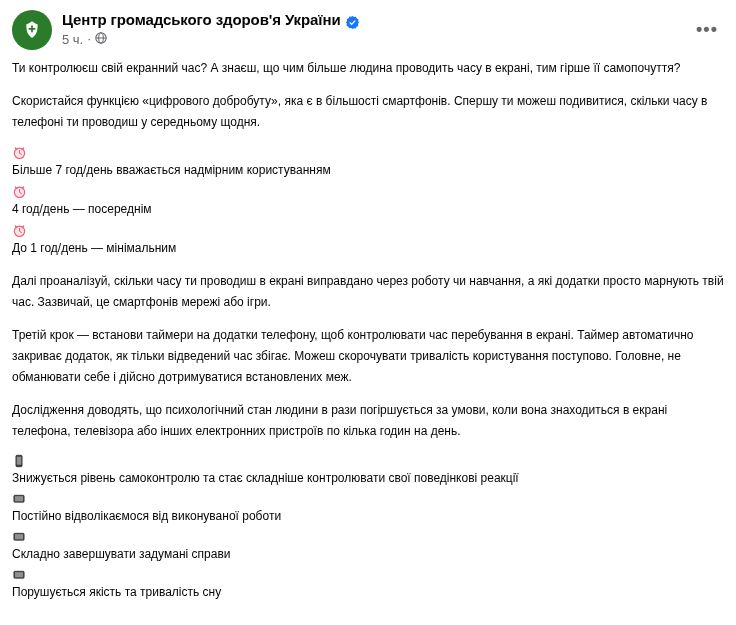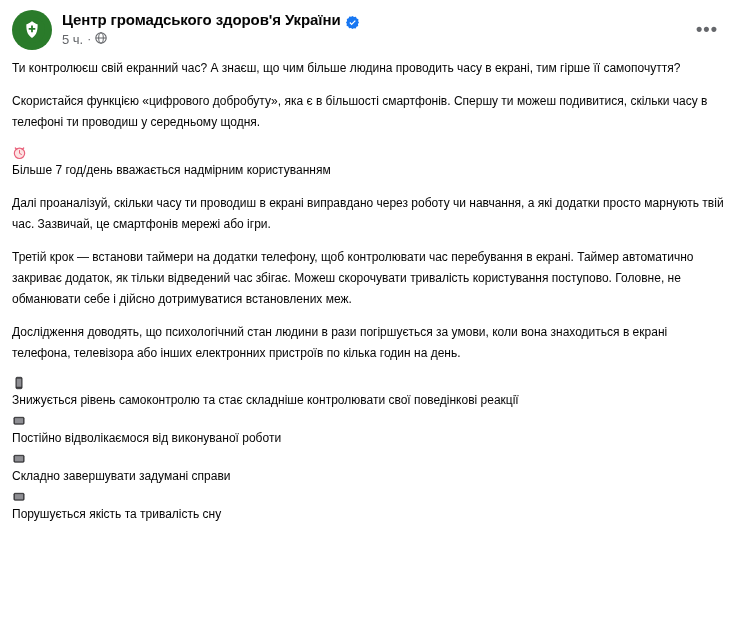--- a/index.html
+++ b/index.html
@@ -191,20 +191,40 @@
       <div class="bullet">
         <span class="emoji emoji-clock">
           <svg viewBox="0 0 18 18" width="15" height="15" aria-hidden="true">
             <circle cx="9" cy="10" r="6.2" fill="#fde3e3" stroke="#e8607a" stroke-width="1.4"></circle>
             <path d="M4 3.6l1.8 1.8M14 3.6l-1.8 1.8" stroke="#e8607a" stroke-width="1.5" stroke-linecap="round"></path>
             <path d="M9 6.6V10l2.3 1.3" stroke="#e8607a" stroke-width="1.2" stroke-linecap="round" fill="none"></path>
           </svg>
         </span>
         <span class="btext">Більше 7 год/день вважається надмірним користуванням</span>
       </div>
+      <div class="bullet">
+        <span class="emoji emoji-clock">
+          <svg viewBox="0 0 18 18" width="15" height="15" aria-hidden="true">
+            <circle cx="9" cy="10" r="6.2" fill="#fde3e3" stroke="#e8607a" stroke-width="1.4"></circle>
+            <path d="M4 3.6l1.8 1.8M14 3.6l-1.8 1.8" stroke="#e8607a" stroke-width="1.5" stroke-linecap="round"></path>
+            <path d="M9 6.6V10l2.3 1.3" stroke="#e8607a" stroke-width="1.2" stroke-linecap="round" fill="none"></path>
+          </svg>
+        </span>
+        <span class="btext">4 год/день — посереднім</span>
+      </div>
+      <div class="bullet">
+        <span class="emoji emoji-clock">
+          <svg viewBox="0 0 18 18" width="15" height="15" aria-hidden="true">
+            <circle cx="9" cy="10" r="6.2" fill="#fde3e3" stroke="#e8607a" stroke-width="1.4"></circle>
+            <path d="M4 3.6l1.8 1.8M14 3.6l-1.8 1.8" stroke="#e8607a" stroke-width="1.5" stroke-linecap="round"></path>
+            <path d="M9 6.6V10l2.3 1.3" stroke="#e8607a" stroke-width="1.2" stroke-linecap="round" fill="none"></path>
+          </svg>
+        </span>
+        <span class="btext">До 1 год/день — мінімальним</span>
+      </div>
     </div>
 
     <p class="para">Далі проаналізуй, скільки часу ти проводиш в екрані виправдано через роботу чи навчання, а які додатки просто марнують твій час. Зазвичай, це смартфонів мережі або ігри.</p>
     <p class="para">Третій крок — встанови таймери на додатки телефону, щоб контролювати час перебування в екрані. Таймер автоматично закриває додаток, як тільки відведений час збігає. Можеш скорочувати тривалість користування поступово. Головне, не обманювати себе і дійсно дотримуватися встановлених меж.</p>
     <p class="para">Дослідження доводять, що психологічний стан людини в рази погіршується за умови, коли вона знаходиться в екрані телефона, телевізора або інших електронних пристроїв по кілька годин на день.</p>
 
     <div class="bullet-list">
       <div class="bullet">
         <span class="emoji emoji-phone">
           <svg viewBox="0 0 18 18" width="14" height="14" aria-hidden="true">

